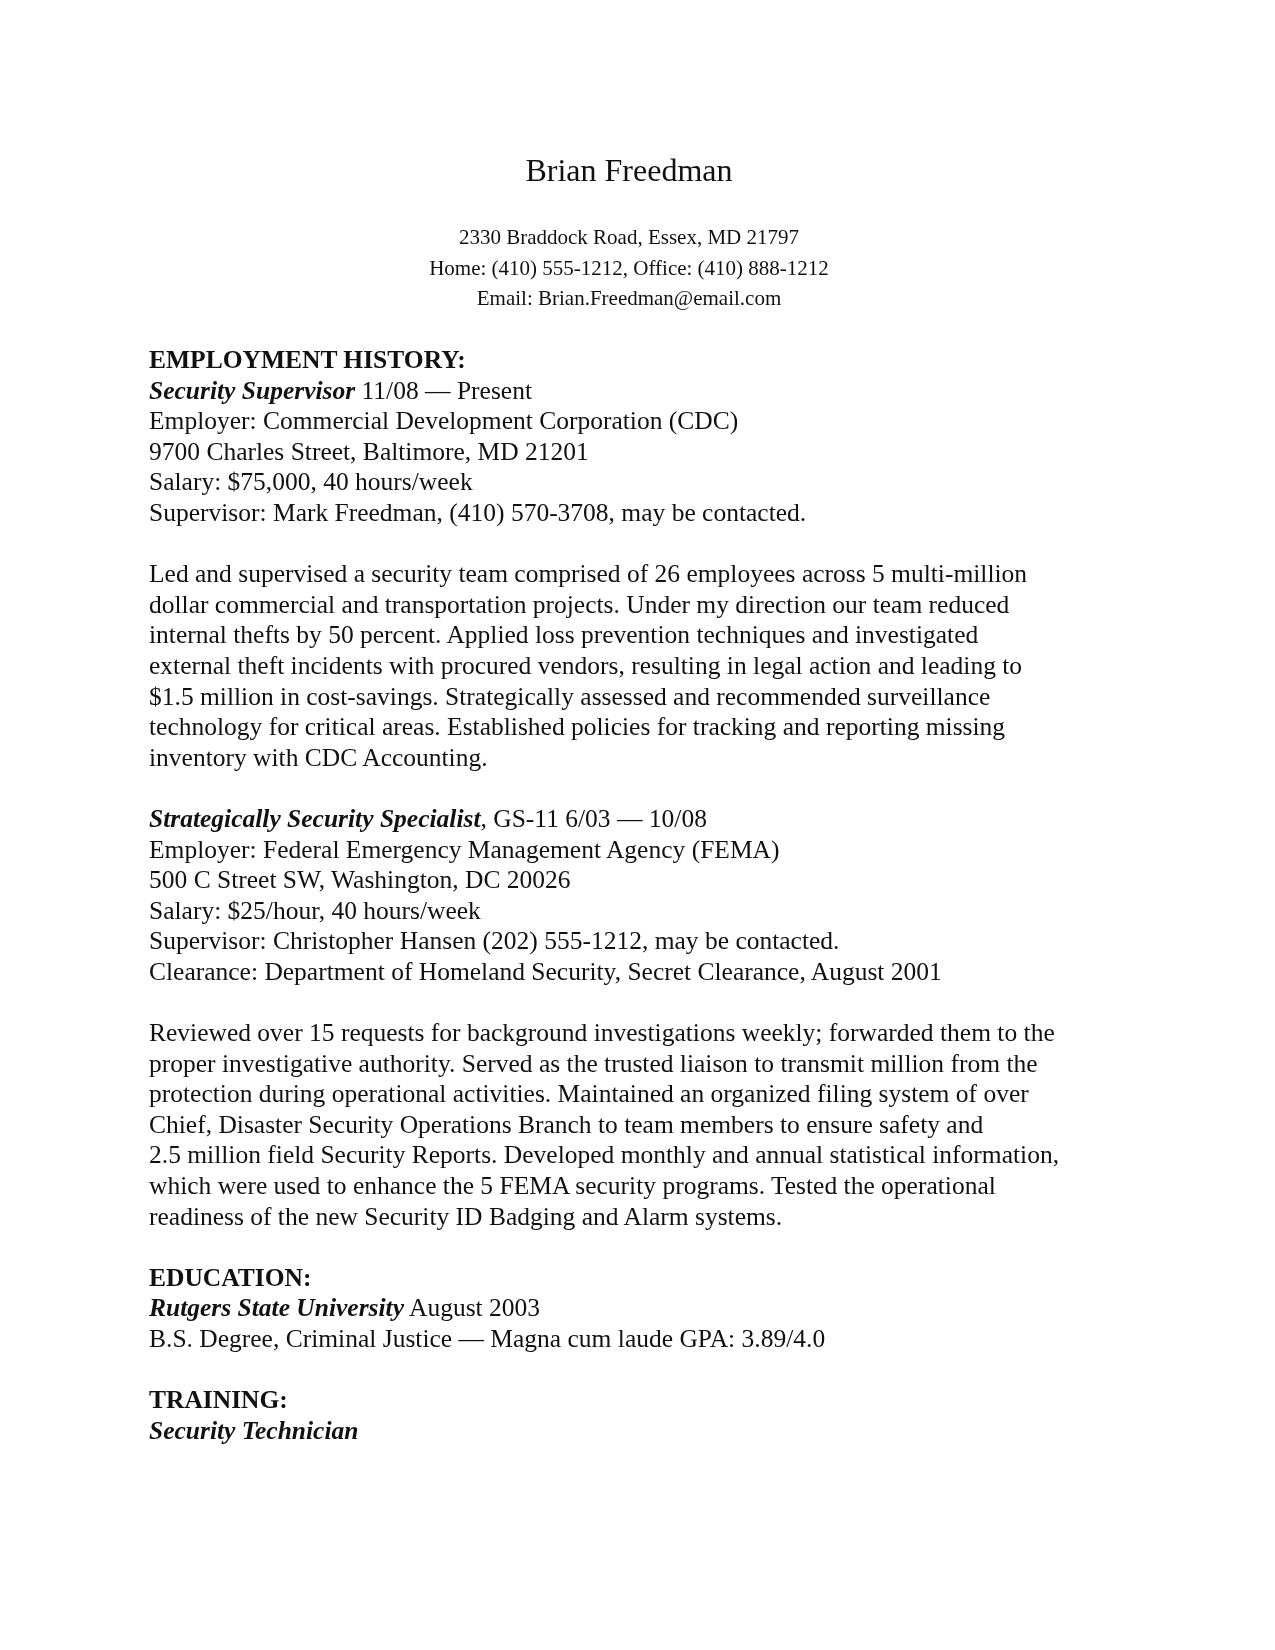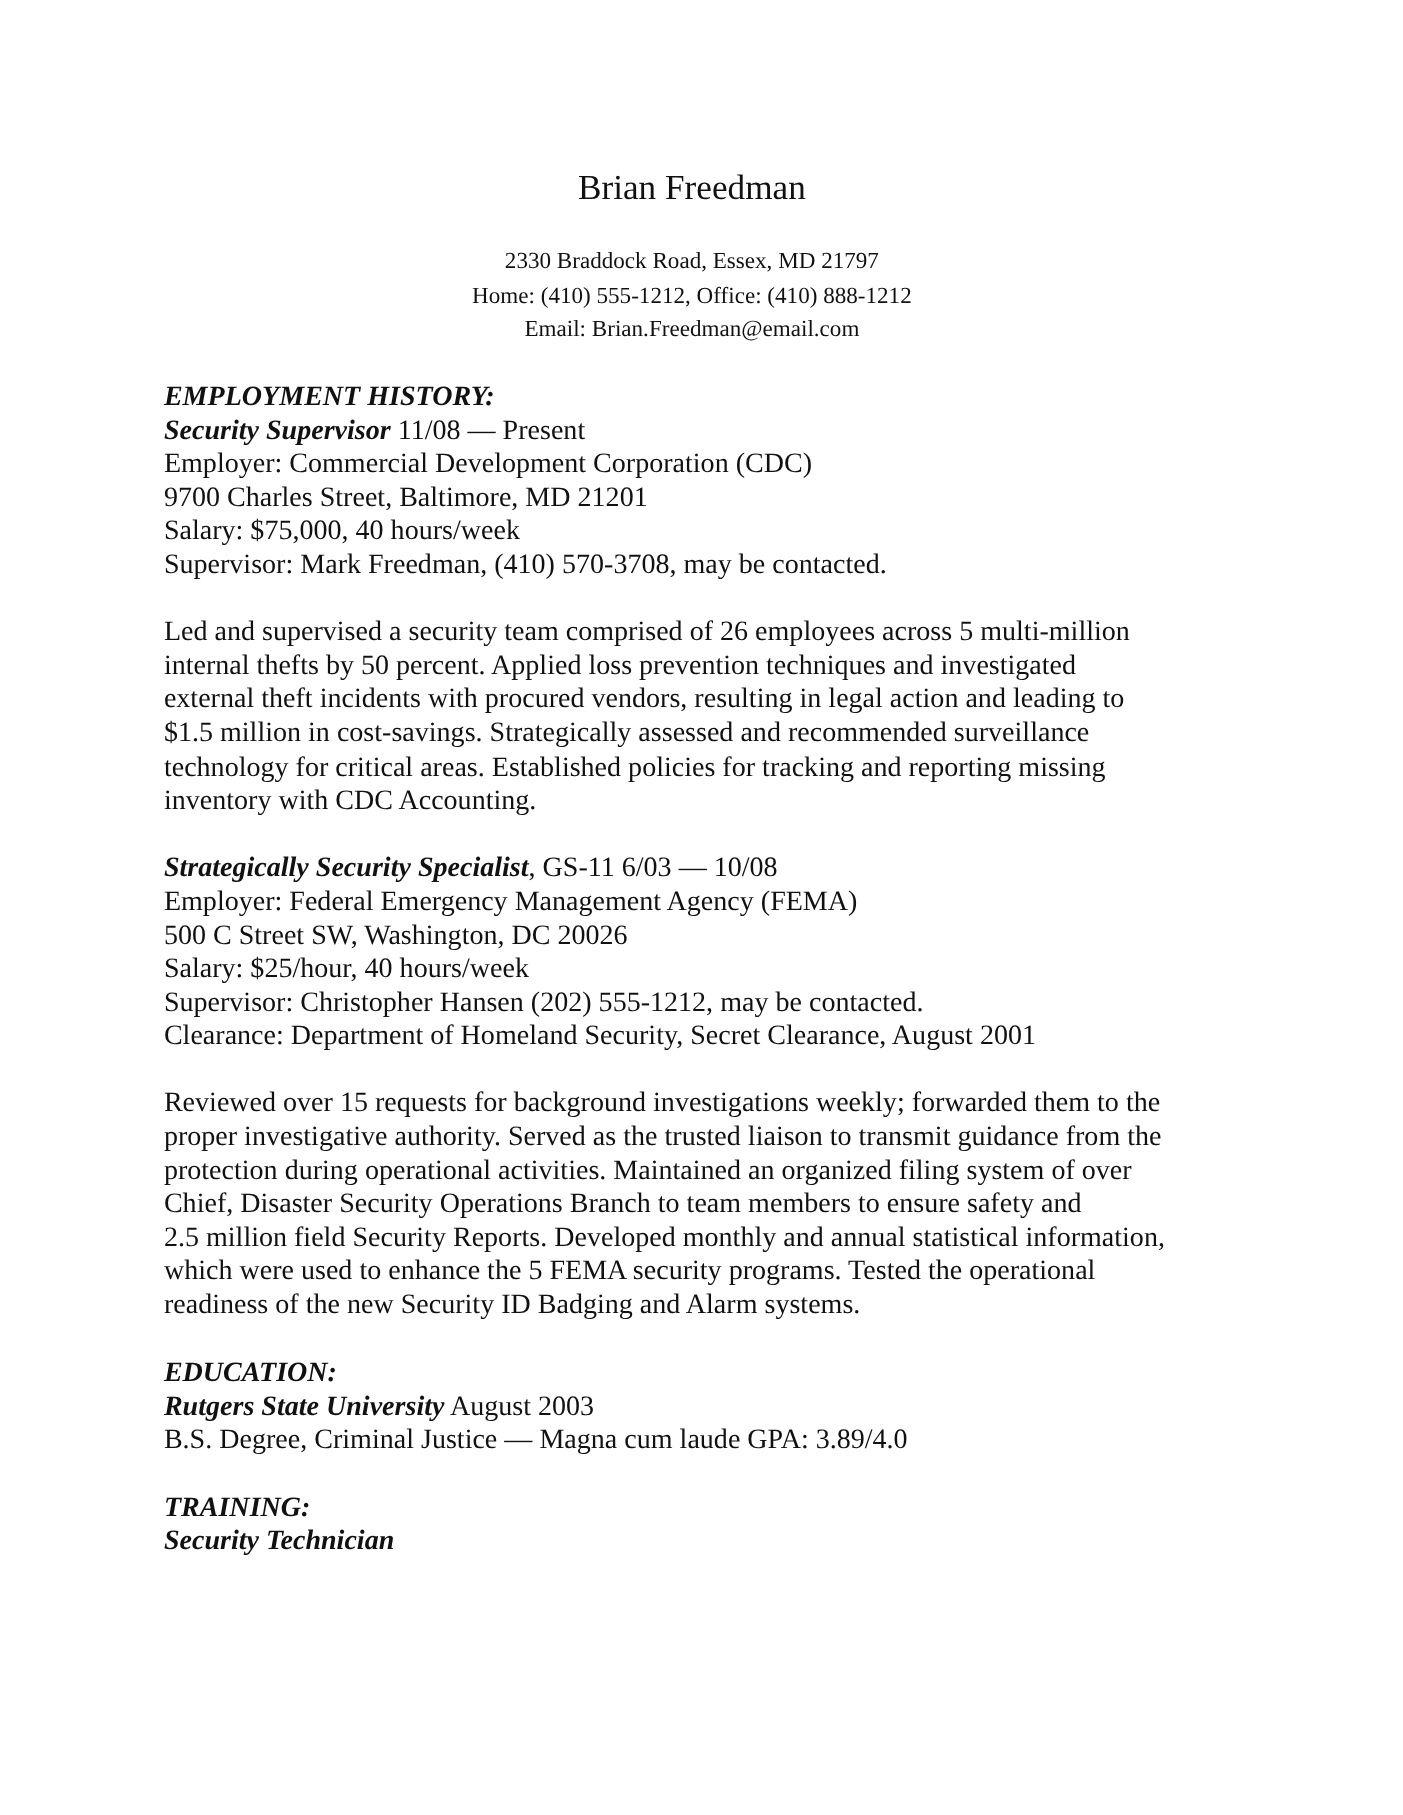--- a/index.html
+++ b/index.html
@@ -38,21 +38,21 @@
     .contact div { white-space: nowrap; }
     .body {
       position: absolute;
       top: 345px;
       left: 0;
       width: 1000px;
       font-size: 25.5px;
       line-height: 30.6px;
     }
     .line { white-space: nowrap; }
-    .section-heading { font-weight: bold; font-style: italic; }
+    .section-heading { font-weight: bold; }
     .bold { font-weight: bold; font-style: italic; }
     .gap { height: 30.6px; }
     .para { width: 940px; }
   </style>
 </head>
 <body>
 
 <div class="page">
 
   <div class="name">Brian Freedman</div>
@@ -69,41 +69,42 @@
 
     <div>
       <div class="line"><span class="bold">Security Supervisor</span><span> 11/08 — Present</span></div>
       <div class="line">Employer: Commercial Development Corporation (CDC)</div>
       <div class="line">9700 Charles Street, Baltimore, MD 21201</div>
       <div class="line">Salary: $75,000, 40 hours/week</div>
       <div class="line">Supervisor: Mark Freedman, (410) 570-3708, may be contacted.</div>
       <div class="gap"></div>
       <div class="para">
         <div class="line">Led and supervised a security team comprised of 26 employees across 5 multi-million</div>
+        <div class="line">dollar commercial and transportation projects. Under my direction our team reduced</div>
         <div class="line">internal thefts by 50 percent. Applied loss prevention techniques and investigated</div>
         <div class="line">external theft incidents with procured vendors, resulting in legal action and leading to</div>
         <div class="line">$1.5 million in cost-savings. Strategically assessed and recommended surveillance</div>
         <div class="line">technology for critical areas. Established policies for tracking and reporting missing</div>
         <div class="line">inventory with CDC Accounting.</div>
       </div>
     </div>
 
     <div class="gap"></div>
 
     <div>
       <div class="line"><span class="bold">Strategically Security Specialist</span><span>, GS-11 6/03 — 10/08</span></div>
       <div class="line">Employer: Federal Emergency Management Agency (FEMA)</div>
       <div class="line">500 C Street SW, Washington, DC 20026</div>
       <div class="line">Salary: $25/hour, 40 hours/week</div>
       <div class="line">Supervisor: Christopher Hansen (202) 555-1212, may be contacted.</div>
       <div class="line">Clearance: Department of Homeland Security, Secret Clearance, August 2001</div>
       <div class="gap"></div>
       <div class="para">
         <div class="line">Reviewed over 15 requests for background investigations weekly; forwarded them to the</div>
-        <div class="line">proper investigative authority. Served as the trusted liaison to transmit guidance from the</div>
+        <div class="line">proper investigative authority. Served as the trusted liaison to transmit million from the</div>
         <div class="line">protection during operational activities. Maintained an organized filing system of over</div>
         <div class="line">Chief, Disaster Security Operations Branch to team members to ensure safety and</div>
         <div class="line">2.5 million field Security Reports. Developed monthly and annual statistical information,</div>
         <div class="line">which were used to enhance the 5 FEMA security programs. Tested the operational</div>
         <div class="line">readiness of the new Security ID Badging and Alarm systems.</div>
       </div>
     </div>
 
     <div class="gap"></div>
 

